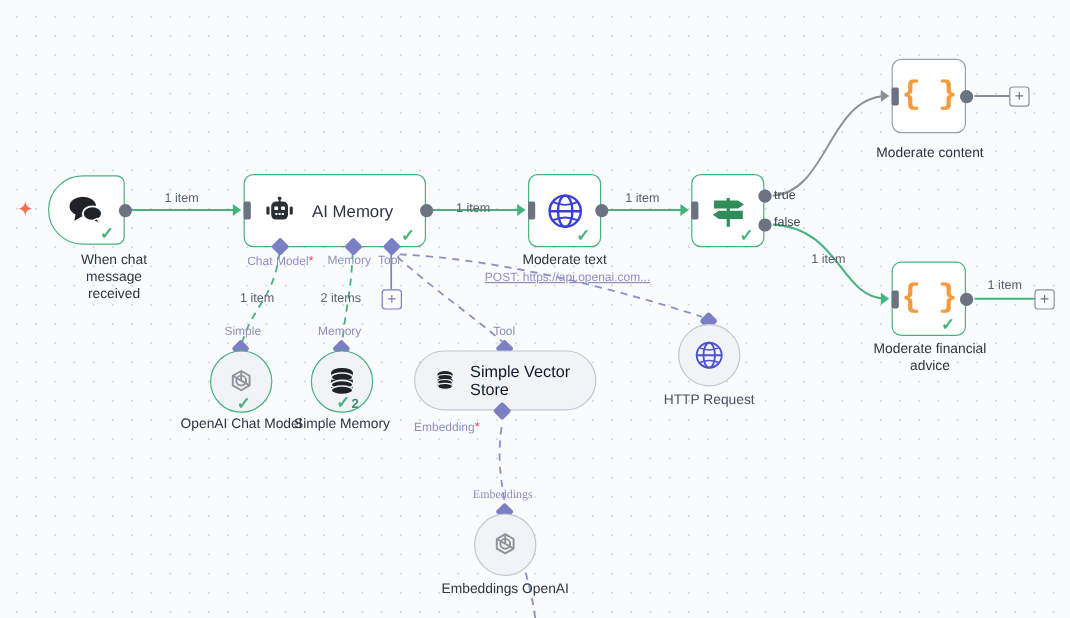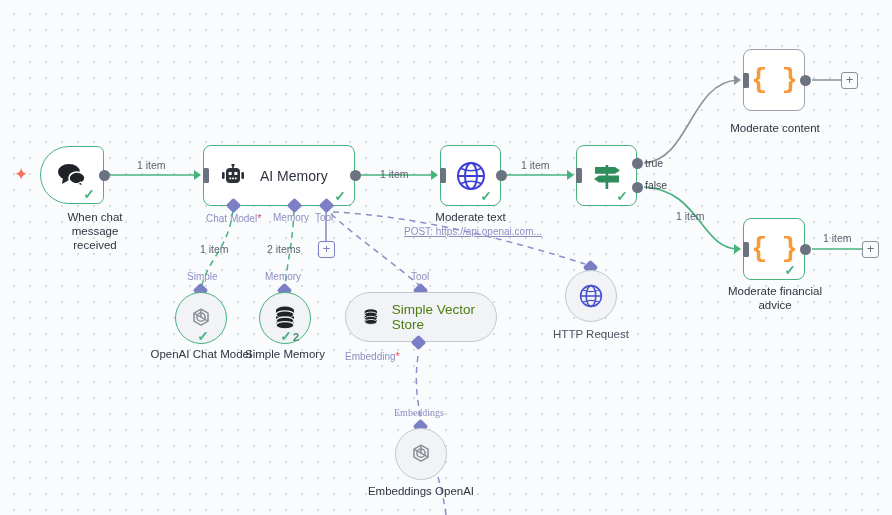--- a/index.html
+++ b/index.html
@@ -71,21 +71,21 @@
   .pill {
     position: absolute;
     height: 50px;
     border-radius: 25px;
     background: #f2f3f6;
     border: 1.4px solid #c3c7d0;
     display: flex; align-items: center;
     padding: 0 16px;
     gap: 12px;
   }
-  .pill .ptitle { font-size: 13.5px; color: #4d7c0f; }
+  .pill .ptitle { font-size: 13.5px; color: #0f172a; }
 
   
   .port-out {
     position: absolute;
     width: 11px; height: 11px;
     background: #6b7280;
     border-radius: 50%;
   }
   .port-in {
     position: absolute;

